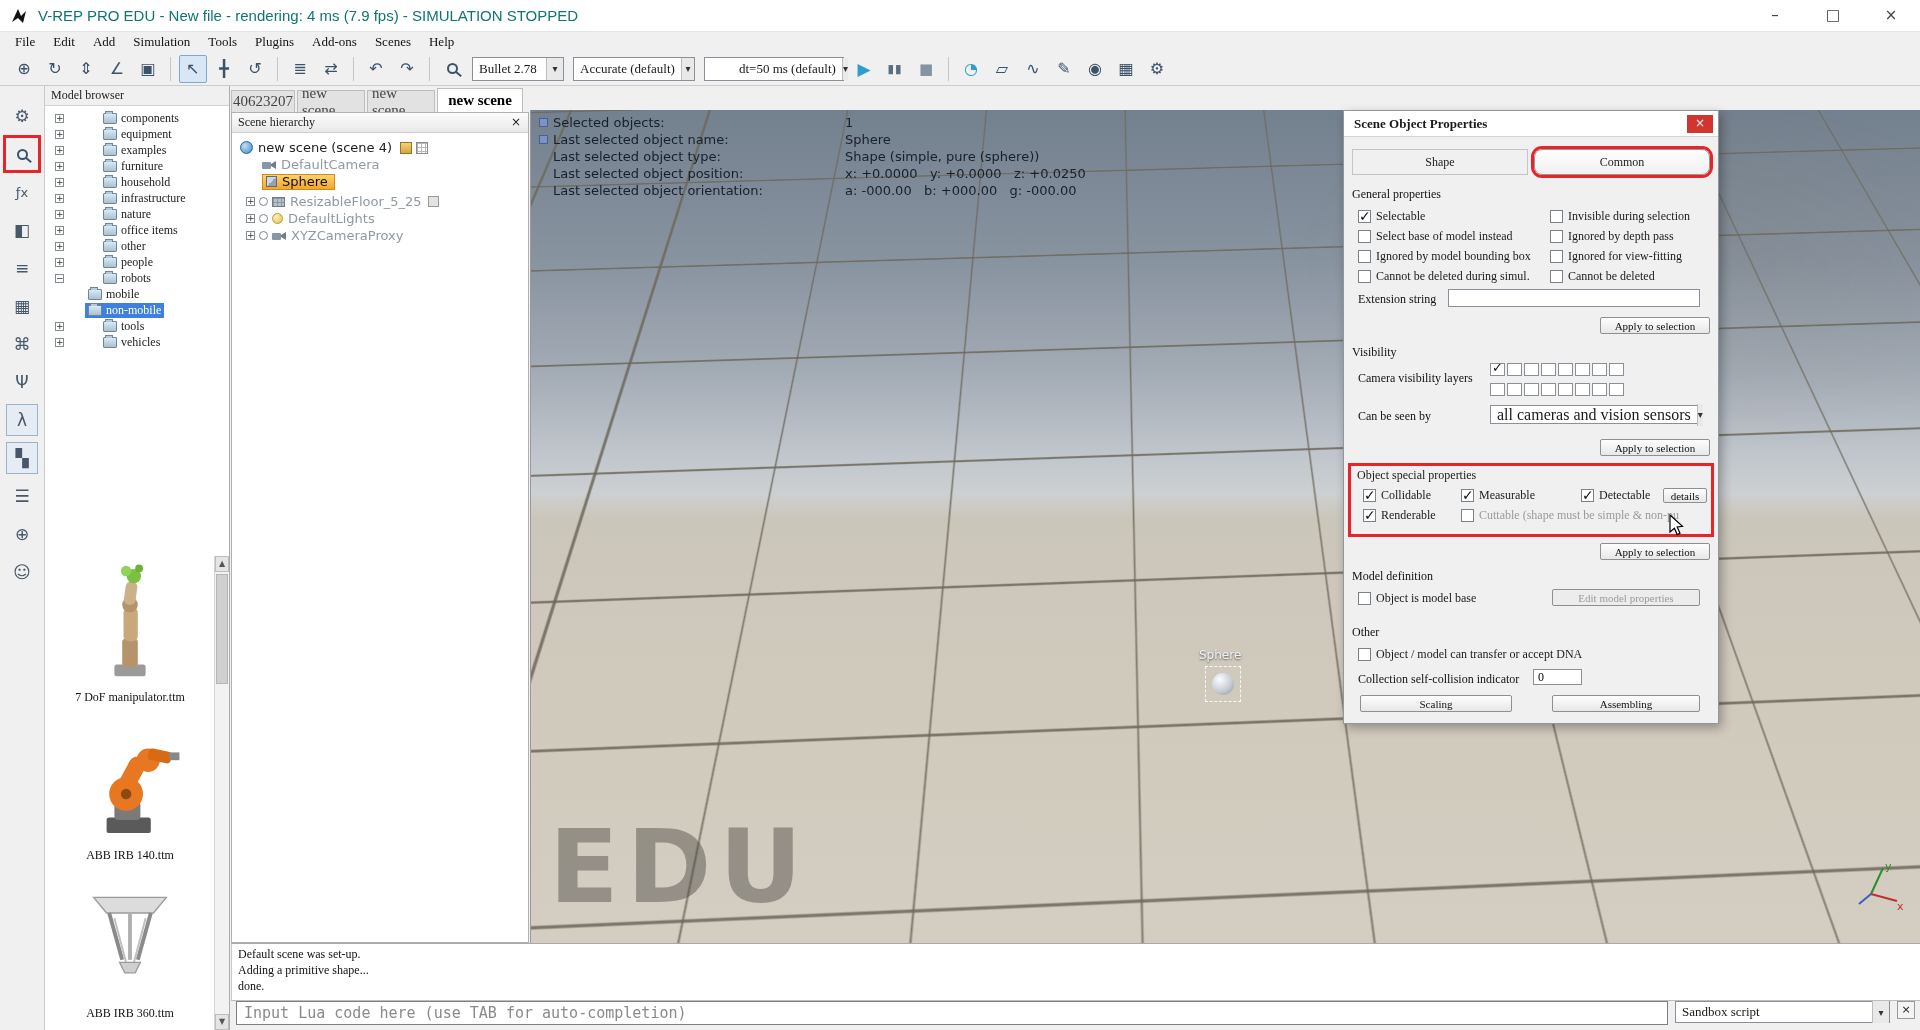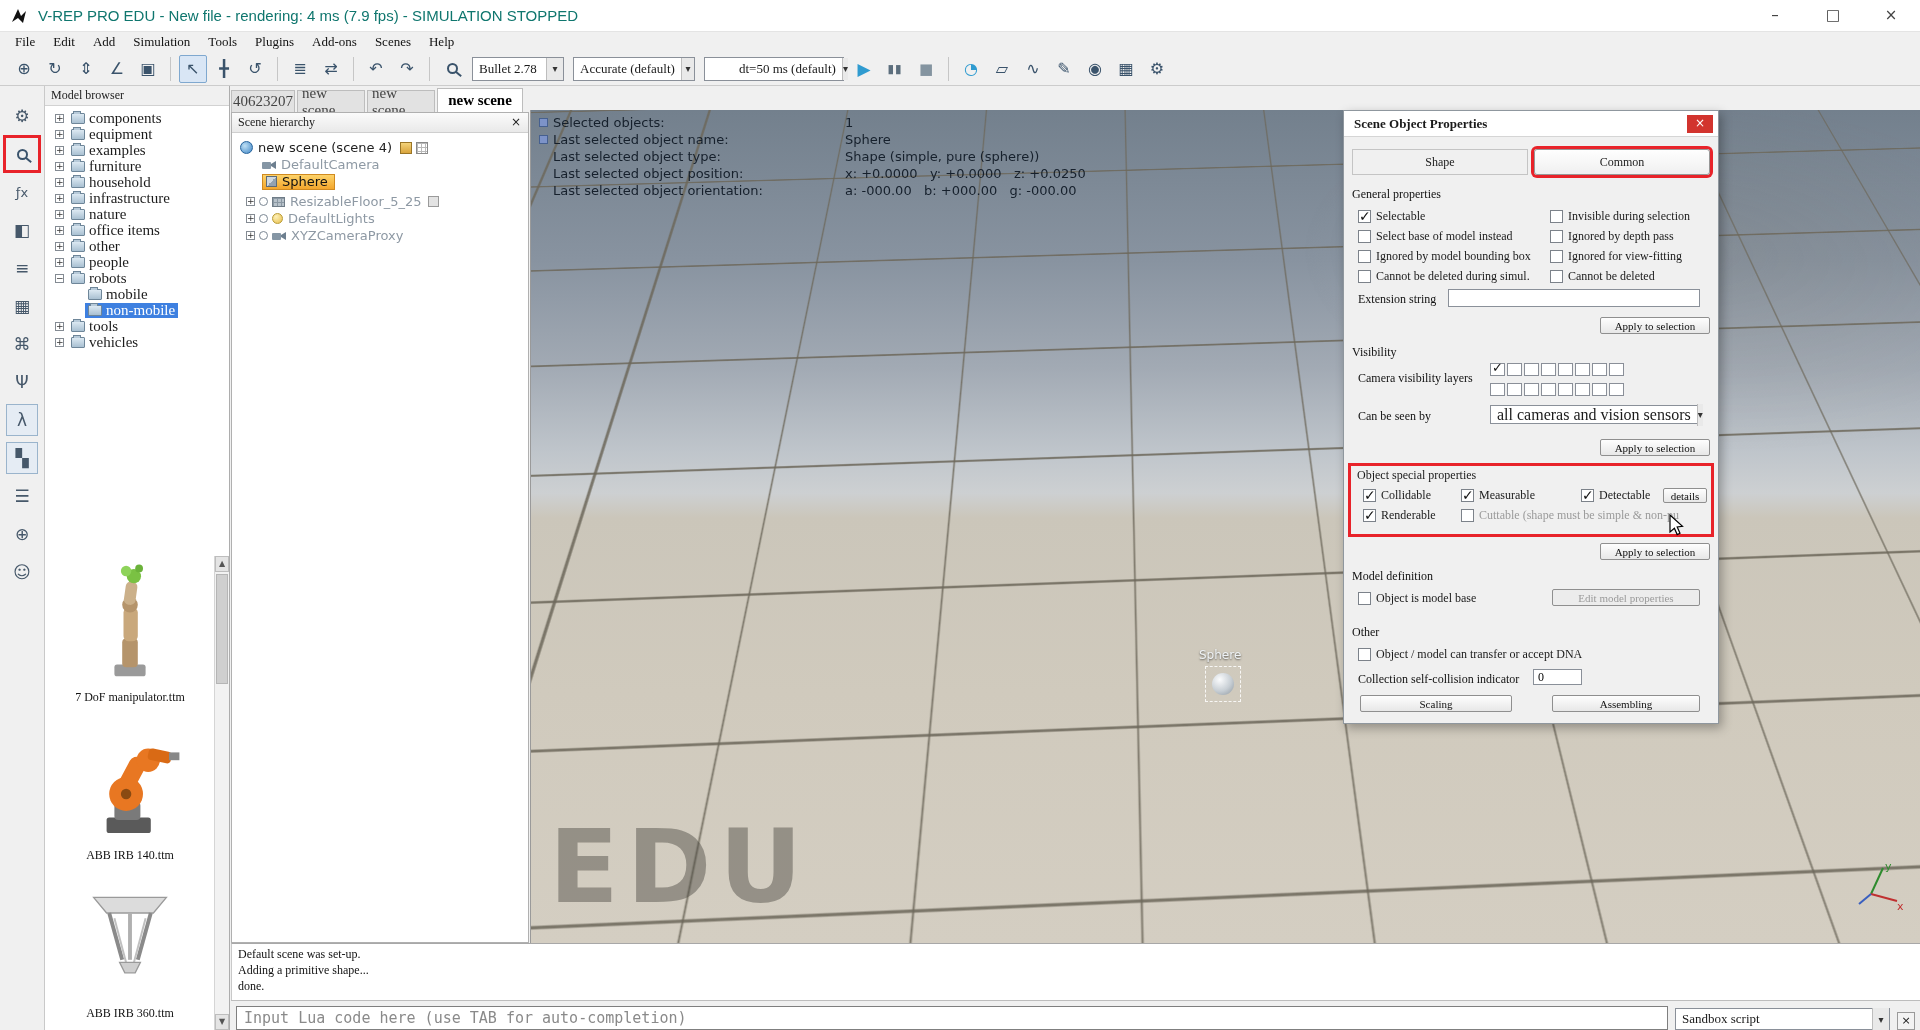--- a/index.html
+++ b/index.html
@@ -42,21 +42,21 @@
              display:flex;flex-direction:column;align-items:center;padding-top:14px;gap:6px;}
   .sbtn{width:32px;height:32px;display:flex;align-items:center;justify-content:center;font-size:17px;color:#46586a;
         border:1px solid transparent;font-family:"DejaVu Sans",sans-serif;flex:0 0 auto;}
   .sbtn.pressed{background:#e5ecf4;border-color:#9ab4cc;}
   .sbtn.red-box{outline:3px solid #e8232a;outline-offset:0px;}
 
   
   .model-browser{position:absolute;left:45px;top:86px;width:185px;height:944px;background:#fff;border-right:1px solid #adadad;}
   .mb-header{height:20px;background:#f0f0f0;border-bottom:1px solid #d2d2d2;font-size:12px;padding:2px 6px;color:#222;}
   .mtree{padding-top:4px;}
-  .mrow{height:16px;display:flex;align-items:center;padding-left:10px;font-size:15px;color:#1c1c1c;}
+  .mrow{height:16px;display:flex;align-items:center;padding-left:10px;font-size:12px;color:#1c1c1c;gap:32px;}
   .mrow.child{padding-left:40px;}
   .rowwrap{display:flex;align-items:center;gap:4px;padding:0 3px;height:15px;}
   .mrow.selected .rowwrap{background:#3e80e0;}
   .mrow.selected .mlabel{color:#fff;}
   .exp{width:9px;height:9px;border:1px solid #848b93;background:#fff;font-size:9px;line-height:7px;text-align:center;color:#333;
        flex:0 0 auto;margin-right:4px;font-family:"DejaVu Sans",sans-serif;}
   .exp::after{content:"+";}
   .exp.open::after{content:"−";}
   .folder{width:14px;height:11px;background:linear-gradient(#dce9f2,#a9c0d2);border:1px solid #6e8699;border-radius:1px;
           position:relative;flex:0 0 auto;}
@@ -139,21 +139,21 @@
 
   
   .dialog{position:absolute;left:1343px;top:110px;width:376px;height:614px;background:#f0f0f0;border:1px solid #8f979e;
           box-shadow:3px 4px 10px rgba(0,0,0,.3);font-size:12px;z-index:10;}
   .dtitle{height:26px;background:#fff;border-bottom:1px solid #d5d5d5;font-weight:bold;font-size:13px;padding:5px 10px;}
   .dclose{position:absolute;right:5px;top:4px;width:26px;height:18px;background:#d2342e;color:#fff;text-align:center;
           line-height:17px;font-size:12px;font-family:"DejaVu Sans",sans-serif;}
   .dtabs{position:absolute;left:8px;top:38px;width:358px;height:26px;display:flex;gap:6px;}
   .dtab{flex:1;display:flex;align-items:center;justify-content:center;}
   .dtab.shape{background:#f0f0f0;border:1px solid #c4c4c4;}
-  .dtab.common{background:linear-gradient(#fefefe,#f0f0f0);border:1px solid #979797;box-shadow:0 0 0 3px #e8232a;border-radius:3px;}
+  .dtab.common{background:linear-gradient(#fefefe,#f0f0f0);border:1px solid #979797;box-shadow:0 0 0 3px #e8232a;border-radius:8px;}
   .dsec{position:absolute;left:8px;color:#111;}
   .cbcell{position:absolute;display:flex;align-items:center;height:15px;}
   .cb{width:13px;height:13px;background:#fff;border:1px solid #7c828a;position:relative;flex:0 0 auto;}
   .cb.checked::after{content:"✓";position:absolute;top:-3px;left:0px;font-size:14px;font-weight:bold;color:#111;
                      font-family:"DejaVu Sans",sans-serif;}
   .clabel{margin-left:5px;white-space:nowrap;}
   .clabel.disabled{color:#9a9a9a;}
   .dinput{position:absolute;background:#fff;border:1px solid #8a9099;font:12px "Liberation Serif",serif;padding:0 4px;}
   .dbtn{position:absolute;background:linear-gradient(#fefefe,#e7e7e7);border:1px solid #8f8f8f;border-radius:2px;
         display:flex;align-items:center;justify-content:center;font-size:11px;color:#111;}
@@ -166,21 +166,21 @@
          display:flex;align-items:center;}
   .ddrop .combo-text{font-size:16px;}
   .special{position:absolute;left:4px;top:352px;width:366px;height:74px;border:3px solid #e8232a;background:#f0f0f0;}
   .sp-head{position:absolute;left:6px;top:2px;}
   .sp-cell{position:absolute;display:flex;align-items:center;height:15px;}
 
   
   .statuslog{position:absolute;left:231px;top:943px;width:1689px;height:57px;background:#fff;border-top:1px solid #a8a8a8;
              border-left:1px solid #c9c9c9;padding:2px 6px;font-size:12px;line-height:16px;color:#111;}
   .luabar{position:absolute;left:231px;top:1000px;width:1689px;height:30px;background:#f0f0f0;border-top:1px solid #bdbdbd;
-          display:flex;align-items:flex-end;padding:0 5px;gap:7px;}
+          display:flex;align-items:flex-start;padding:0 5px;gap:7px;}
   .lua-input{flex:1;height:24px;background:#fff;border:1px solid #7f7f7f;font:15px "DejaVu Sans Mono","Liberation Mono",monospace;
              padding:0 7px;color:#222;}
   .lua-input::placeholder{color:#8a8a8a;}
   .lua-combo{width:215px;height:22px;background:#fff;border:1px solid #8a9099;display:flex;align-items:center;flex:0 0 auto;}
   .lua-close{width:18px;height:18px;border:1px solid #9a9a9a;background:#f3f3f3;text-align:center;line-height:16px;font-size:11px;
              font-family:"DejaVu Sans",sans-serif;flex:0 0 auto;}
 
   .cursor{position:absolute;left:1668px;top:514px;z-index:50;}
 </style>
 </head>

